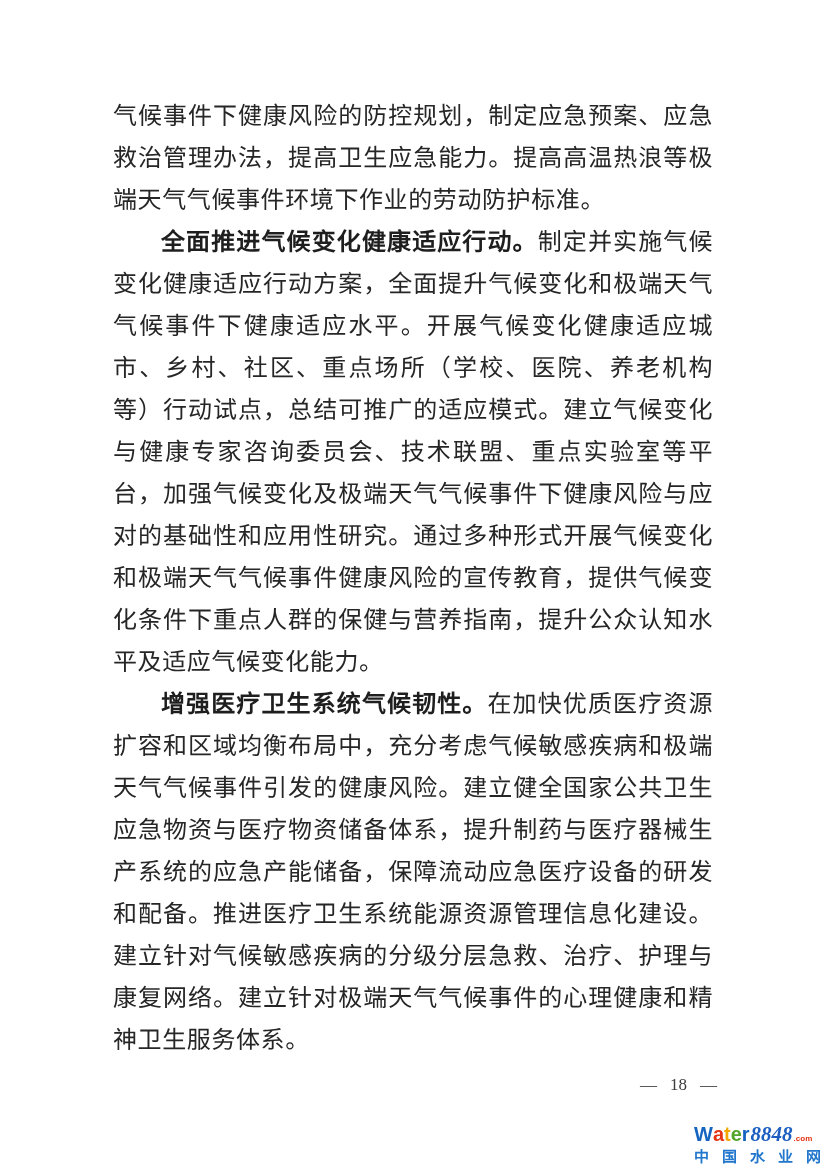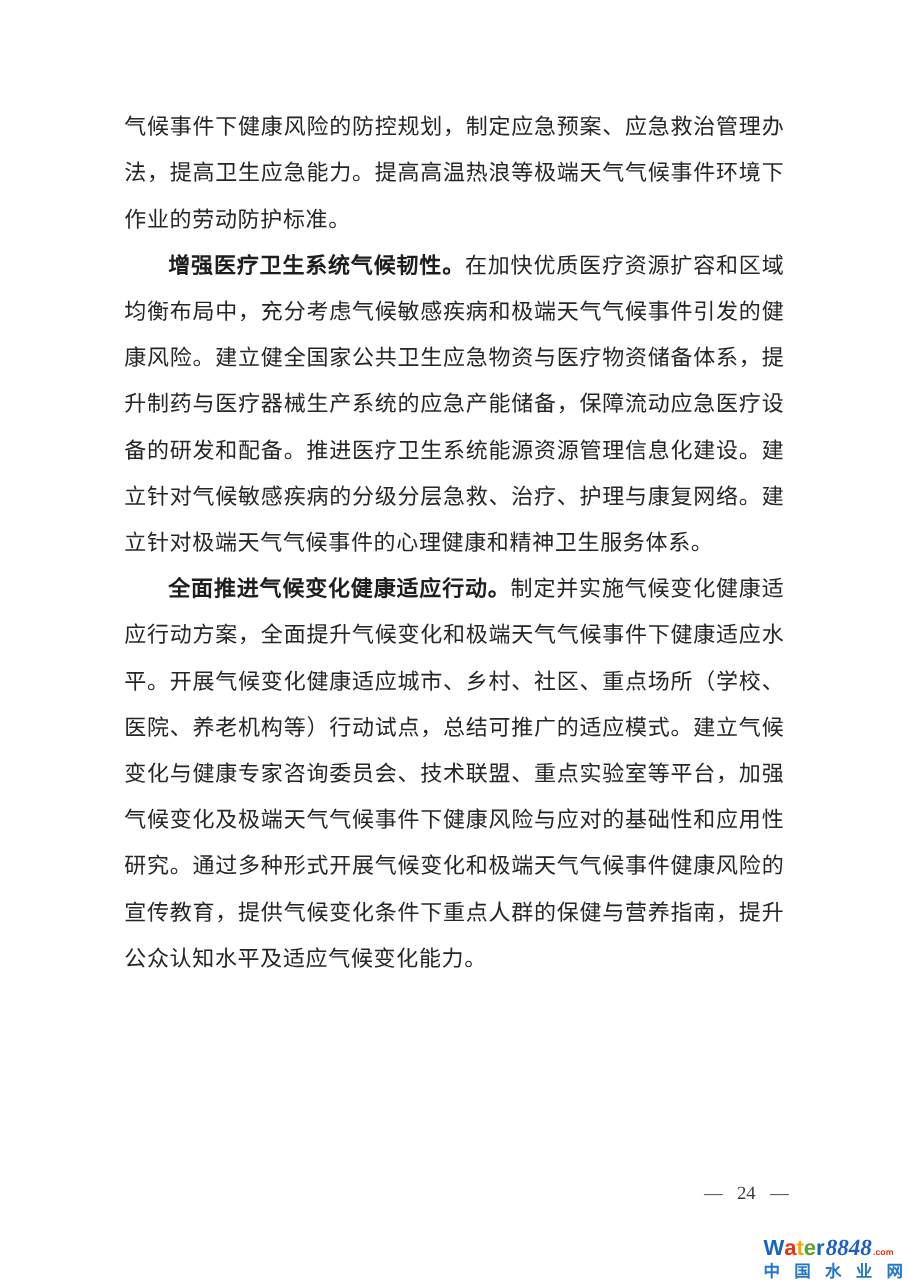--- a/index.html
+++ b/index.html
@@ -13,21 +13,21 @@
     overflow: hidden;
     font-family: "Liberation Serif", serif;
   }
 
   .content {
     position: absolute;
     left: 113px;
     top: 95px;
     width: 600px;
     color: #262626;
-    font-size: 20px;
+    font-size: 24px;
     line-height: 42px;
     letter-spacing: 0.6px;
     text-align: justify;
     text-justify: inter-character;
   }
 
   .content p { margin: 0; padding: 0; }
   .content p.indent { text-indent: 2em; }
 
   .para-lead {
@@ -97,29 +97,29 @@
 </style>
 </head>
 <body>
 
 <div class="page">
 
   <div class="content">
 
     <p><span>气候事件下健康风险的防控规划，制定应急预案、应急救治管理办法，提高卫生应急能力。提高高温热浪等极端天气气候事件环境下作业的劳动防护标准。</span></p>
 
+    <p class="indent"><span class="para-lead">全面推进气候变化健康适应行动。</span><span>制定并实施气候变化健康适应行动方案，全面提升气候变化和极端天气气候事件下健康适应水平。开展气候变化健康适应城市、乡村、社区、重点场所（学校、医院、养老机构等）行动试点，总结可推广的适应模式。建立气候变化与健康专家咨询委员会、技术联盟、重点实验室等平台，加强气候变化及极端天气气候事件下健康风险与应对的基础性和应用性研究。通过多种形式开展气候变化和极端天气气候事件健康风险的宣传教育，提供气候变化条件下重点人群的保健与营养指南，提升公众认知水平及适应气候变化能力。</span></p>
+
     <p class="indent"><span class="para-lead">增强医疗卫生系统气候韧性。</span><span>在加快优质医疗资源扩容和区域均衡布局中，充分考虑气候敏感疾病和极端天气气候事件引发的健康风险。建立健全国家公共卫生应急物资与医疗物资储备体系，提升制药与医疗器械生产系统的应急产能储备，保障流动应急医疗设备的研发和配备。推进医疗卫生系统能源资源管理信息化建设。建立针对气候敏感疾病的分级分层急救、治疗、护理与康复网络。建立针对极端天气气候事件的心理健康和精神卫生服务体系。</span></p>
-
-    <p class="indent"><span class="para-lead">全面推进气候变化健康适应行动。</span><span>制定并实施气候变化健康适应行动方案，全面提升气候变化和极端天气气候事件下健康适应水平。开展气候变化健康适应城市、乡村、社区、重点场所（学校、医院、养老机构等）行动试点，总结可推广的适应模式。建立气候变化与健康专家咨询委员会、技术联盟、重点实验室等平台，加强气候变化及极端天气气候事件下健康风险与应对的基础性和应用性研究。通过多种形式开展气候变化和极端天气气候事件健康风险的宣传教育，提供气候变化条件下重点人群的保健与营养指南，提升公众认知水平及适应气候变化能力。</span></p>
 
   </div>
 
   <div class="page-number">
     <span>—</span>
-    <span>24</span>
+    <span>18</span>
     <span>—</span>
   </div>
 
   <div class="logo">
     <div class="logo-row1">
       <span class="logo-water">
           <span style="color: rgb(21, 101, 192);">W</span>
           <span style="color: rgb(230, 51, 18);">a</span>
           <span style="color: rgb(245, 167, 0);">t</span>
           <span style="color: rgb(82, 165, 41);">e</span>

